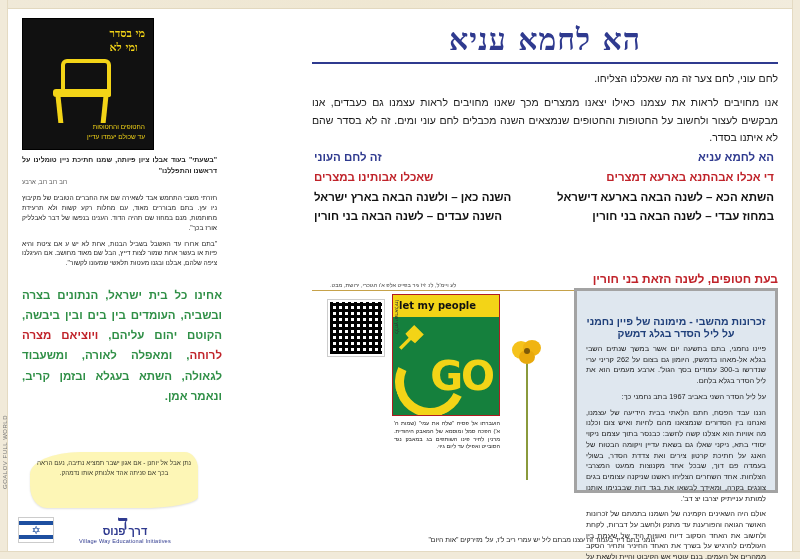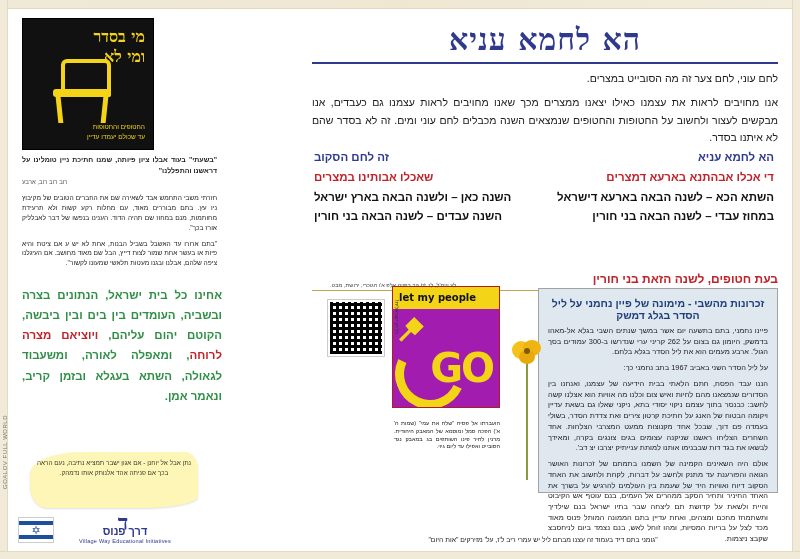--- a/index.html
+++ b/index.html
@@ -71,45 +71,45 @@
     position:absolute;top:272px;right:22px;width:466px;
     text-align:right;color:#c0232a;font-weight:bold;font-size:12px;
   }
   .poem-footer-rule{
     position:absolute;top:290px;right:22px;width:466px;height:1px;
     background:#c6a24a;
   }
 
   
   .commentary{
-    position:absolute;top:288px;right:22px;width:240px;height:205px;
+    position:absolute;top:288px;right:22px;width:204px;height:205px;
     background:#dfe7ef;
-    border:1px solid #a3a3a3;
-    padding:8px 9px;
+    border:3px solid #a3a3a3;
+    padding:24px 9px;
     box-sizing:border-box;
   }
   .commentary h3{
     margin:0 0 5px 0;font-size:10.5px;color:#1f3f7a;font-weight:bold;text-align:center;
   }
   .commentary p{
     margin:1px 0 5px 0;font-size:7.4px;line-height:1.45;text-align:justify;color:#1c1c1c;
   }
 
   
   .poppy-stem{
     position:absolute;top:352px;right:272px;width:2px;height:128px;background:#8a9a3c;
   }
   .poppy{
     position:absolute;top:338px;right:258px;width:30px;height:28px;
   }
 
   
   .poster{
-    position:absolute;top:286px;right:300px;width:106px;height:120px;
-    background:#a21caf;border:1px solid #b11c22;
+    position:absolute;top:294px;right:300px;width:106px;height:120px;
+    background:#15803d;border:1px solid #b11c22;
     overflow:hidden;
   }
   .poster-top{
     background:#f3d417;color:#111;font-weight:bold;
     font-size:10px;line-height:1.15;padding:5px 6px;text-align:left;direction:ltr;
     font-family:"DejaVu Sans", sans-serif;
   }
   .poster-body{position:relative;height:86px;text-align:center;}
   .hammer{
     position:absolute;left:6px;top:6px;width:40px;height:40px;
@@ -150,21 +150,21 @@
     font-size:5.6px;color:#444;text-align:left;direction:rtl;
   }
 
   
   .cover{
     position:absolute;top:18px;left:22px;width:130px;height:130px;
     background:#111;border:1px solid #000;overflow:hidden;
   }
   .cover-title{
     position:absolute;top:8px;right:8px;color:#f3d417;
-    font-size:16px;font-weight:bold;line-height:1.25;text-align:right;
+    font-size:11px;font-weight:bold;line-height:1.25;text-align:left;
     font-family:"DejaVu Serif", serif;
   }
   .chair{
     position:absolute;left:30px;top:40px;width:58px;height:64px;
   }
   .chair .back{
     position:absolute;left:8px;top:0;width:42px;height:30px;
     border:4px solid #f3d417;border-radius:6px 6px 2px 2px;
   }
   .chair .seat{
@@ -247,33 +247,33 @@
 
   <div class="top-strip"></div>
   <div class="left-strip"></div>
   <div class="right-strip"></div>
   <div class="bottom-strip"></div>
 
   <div class="main-title">הא לחמא עניא</div>
   <div class="title-rule"></div>
 
   <div class="intro">
-    <p>לחם עוני, לחם צער זה מה הסובייט במצרים.</p>
+    <p>לחם עוני, לחם צער זה מה שאכלנו הצליחו.</p>
     <p>אנו מחויבים לראות את עצמנו כאילו יצאנו ממצרים מכך שאנו מחויבים לראות עצמנו גם כעבדים, אנו מבקשים לעצור ולחשוב על החטופות והחטופים שנמצאים השנה מכבלים לחם עוני ומים. זה לא בסדר שהם לא איתנו בסדר.</p>
   </div>
 
   <div class="poem">
     <div class="poem-col poem-right">
       <div class="line c-blue">הא לחמא עניא</div>
       <div class="line c-red">די אכלו אבהתנא בארעא דמצרים</div>
       <div class="line c-black">השתא הכא – לשנה הבאה בארעא דישראל</div>
       <div class="line c-black">במחוז עבדי – לשנה הבאה בני חורין</div>
     </div>
     <div class="poem-col poem-left">
-      <div class="line c-blue">זה לחם הסקוב</div>
+      <div class="line c-blue">זה לחם העוני</div>
       <div class="line c-red">שאכלו אבותינו במצרים</div>
       <div class="line c-black">השנה כאן – ולשנה הבאה בארץ ישראל</div>
       <div class="line c-black">השנה עבדים – לשנה הבאה בני חורין</div>
     </div>
   </div>
   <div class="poem-footer">בעת חטופים, לשנה הזאת בני חורין</div>
   <div class="poem-footer-rule"></div>
 
   <div class="commentary">
     <h3>זכרונות מהשבי - מימונה של פיין נחמני על ליל הסדר בגלג דמשק</h3>

